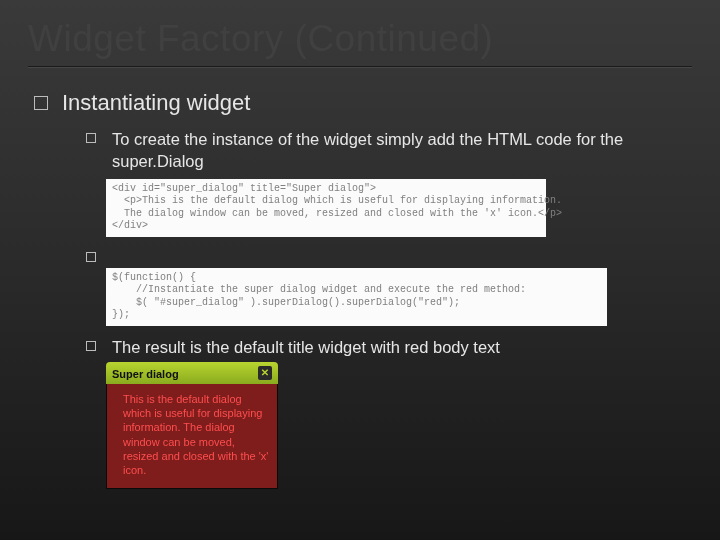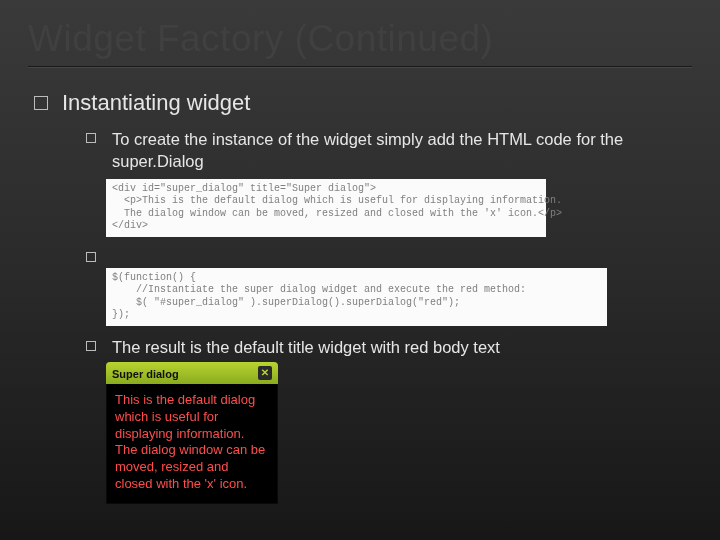--- a/index.html
+++ b/index.html
@@ -44,25 +44,25 @@
     font-weight: bold;
     padding: 4px 6px;
     border-radius: 4px 4px 0 0;
     display:flex; justify-content:space-between; align-items:flex-end;
   }
   .dialog-close {
     width:14px; height:14px; background:#2a2a2a; color:#b8d430;
     font-size:10px; line-height:14px; text-align:center; border-radius:2px;
   }
   .dialog-body {
-    background: #000000;
+    background: #7f1d1d;
     color: #ff4d4d;
-    font-size: 13px;
+    font-size: 11px;
     line-height: 1.3;
-    padding: 8px 8px 10px 8px;
+    padding: 8px 8px 10px 16px;
     border: 1px solid #0a0a0a;
     border-top: none;
     filter: blur(0.5px);
   }
 </style>
 </head>
 <body>
 
 <div class="slide">
   <h1 class="title">Widget Factory (Continued)</h1>

